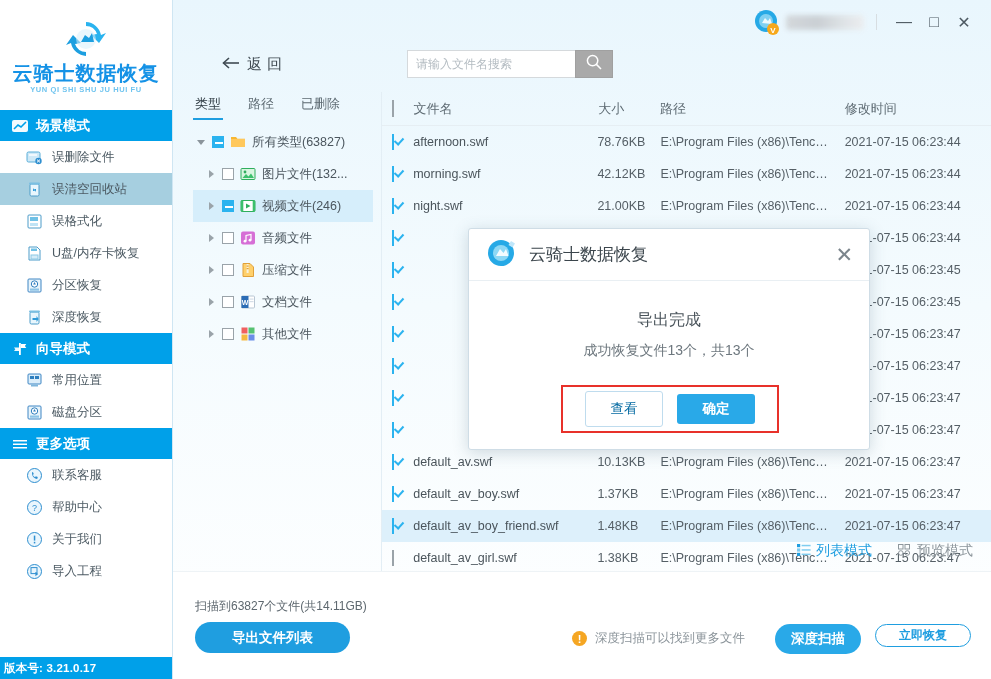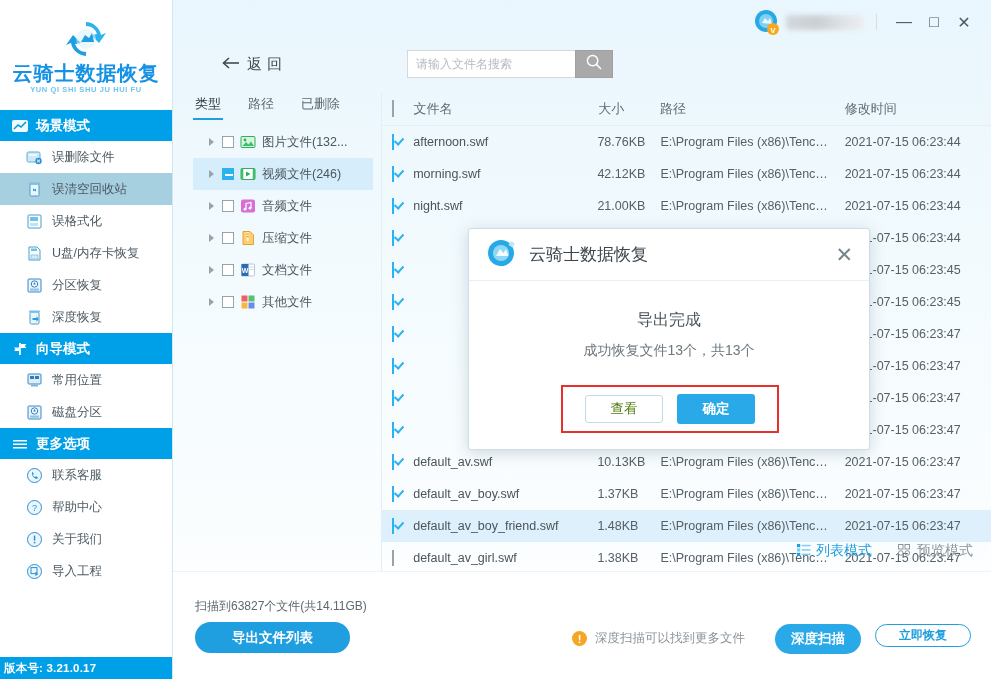--- a/index.html
+++ b/index.html
@@ -205,21 +205,21 @@
   #modal-msg1 { text-align: center; margin-top: 29px; font-size: 16px;
     color: #4a545b; }
   #modal-msg2 { text-align: center; margin-top: 11px; font-size: 14px;
     color: #6d777e; }
   #btn-box {
     position: absolute; left: 92px; top: 156px; width: 218px; height: 48px;
     border: 2px solid #e8312a; display: flex; align-items: center;
     justify-content: center; gap: 14px;
   }
   #btn-view {
-    width: 78px; height: 28px; background: #fff; color: #4d7c0f;
+    width: 78px; height: 36px; background: #fff; color: #0369a1;
     border: 1px solid #bfdcee; border-radius: 3px; font-size: 13.5px;
     cursor: pointer; font-family: Liberation Serif, serif;
   }
   #btn-ok {
     width: 78px; height: 30px; background: #29a9e8; color: #fff;
     border: none; border-radius: 3px; font-size: 13.5px; font-weight: bold;
     cursor: pointer; font-family: "Liberation Sans", sans-serif;
   }
 </style>
 </head>
@@ -456,20 +456,29 @@
 
   <div id="content">
 
     <div id="tree-pane">
       <div class="tree-tabs">
         <div class="tree-tab active">类型</div>
         <div class="tree-tab">路径</div>
         <div class="tree-tab">已删除</div>
       </div>
       <div id="tree-body">
+          <div class="tree-row">
+            <span class="tri down"></span>
+            <span class="cbx partial"></span>
+            <span class="ficon"><svg viewBox="0 0 16 16" width="16" height="16">
+                <path d="M1 3 h5 l1.4 1.8 H15 v8.2 H1z" fill="#f7b733"></path>
+                <path d="M1 5 h14 v8 H1z" fill="#ffc85c"></path>
+              </svg></span>
+            <span class="ellip">所有类型(63827)</span>
+          </div>
           <div class="tree-row child">
             <span class="tri right"></span>
             <span class="cbx "></span>
             <span class="ficon"><svg viewBox="0 0 16 16" width="16" height="16">
                 <rect x="1" y="2.5" width="14" height="11" rx="1" fill="#d9f5e0" stroke="#2fae5d"></rect>
                 <circle cx="5" cy="6" r="1.4" fill="#2fae5d"></circle>
                 <path d="M2.5 12 l3.5-4 2.5 2.6 2.5-3 3 4.4z" fill="#3cc06c"></path>
               </svg></span>
             <span class="ellip">图片文件(132...</span>
           </div>

